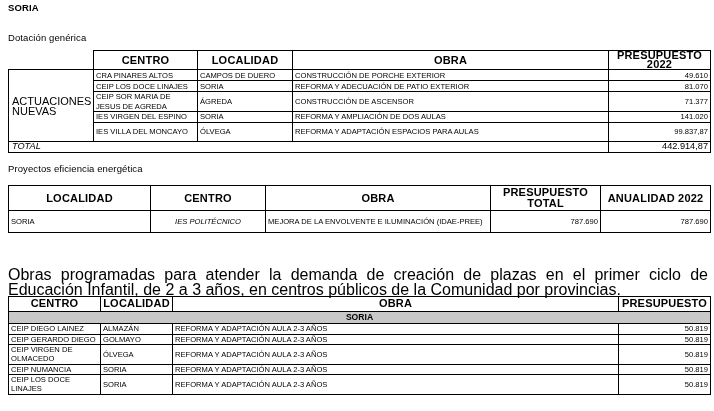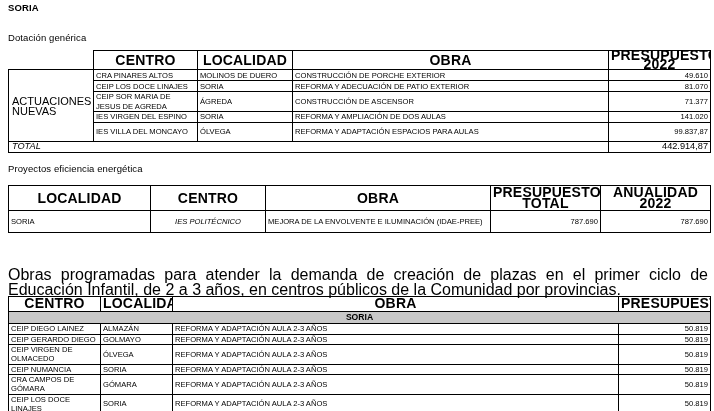--- a/index.html
+++ b/index.html
@@ -63,21 +63,21 @@
     border: 0.8px solid #000000;
     padding: 0px 2px;
     vertical-align: middle;
     font-weight: normal;
     line-height: 9.2px;
     overflow: hidden;
   }
   table.doc th {
     text-align: center;
     font-weight: bold;
-    font-size: 14px;
+    font-size: 11px;
     letter-spacing: 0.2px;
   }
   .num { text-align: right; padding-right: 3px; }
   .ctr { text-align: center; }
   .lft { text-align: left; margin-top: 12px; }
   .totrow td {
     font-weight: bold;
     font-size: 9.2px;
     border-top: 1.6px solid #000000;
     border-bottom: 1.6px solid #000000;
@@ -154,21 +154,21 @@
         <th class="edge-l">CENTRO</th>
         <th>LOCALIDAD</th>
         <th>OBRA</th>
         <th class="edge-r">PRESUPUESTO 2022</th>
       </tr>
     </thead>
     <tbody>
       <tr>
         <td class="rowlabel" rowspan="5">ACTUACIONES NUEVAS</td>
         <td class="lft">CRA PINARES ALTOS</td>
-        <td class="lft">MOLINOS DE DUERO</td>
+        <td class="lft">CAMPOS DE DUERO</td>
         <td class="lft">CONSTRUCCIÓN DE PORCHE EXTERIOR</td>
         <td class="num edge-r">49.610</td>
       </tr>
       <tr>
         <td class="lft">CEIP LOS DOCE LINAJES</td>
         <td class="lft">SORIA</td>
         <td class="lft">REFORMA Y ADECUACIÓN DE PATIO EXTERIOR</td>
         <td class="num edge-r">81.070</td>
       </tr>
       <tr class="tallrow">
@@ -265,26 +265,20 @@
         <td class="lft">REFORMA Y ADAPTACIÓN AULA 2-3 AÑOS</td>
         <td class="num edge-r">50.819</td>
       </tr>
       <tr>
         <td class="lft edge-l">CEIP NUMANCIA</td>
         <td class="lft">SORIA</td>
         <td class="lft">REFORMA Y ADAPTACIÓN AULA 2-3 AÑOS</td>
         <td class="num edge-r">50.819</td>
       </tr>
       <tr>
-        <td class="lft edge-l">CRA CAMPOS DE GÓMARA</td>
-        <td class="lft">GÓMARA</td>
-        <td class="lft">REFORMA Y ADAPTACIÓN AULA 2-3 AÑOS</td>
-        <td class="num edge-r">50.819</td>
-      </tr>
-      <tr>
         <td class="lft edge-l">CEIP LOS DOCE LINAJES</td>
         <td class="lft">SORIA</td>
         <td class="lft">REFORMA Y ADAPTACIÓN AULA 2-3 AÑOS</td>
         <td class="num edge-r">50.819</td>
       </tr>
 
     </tbody>
   </table>
 
 </div>

